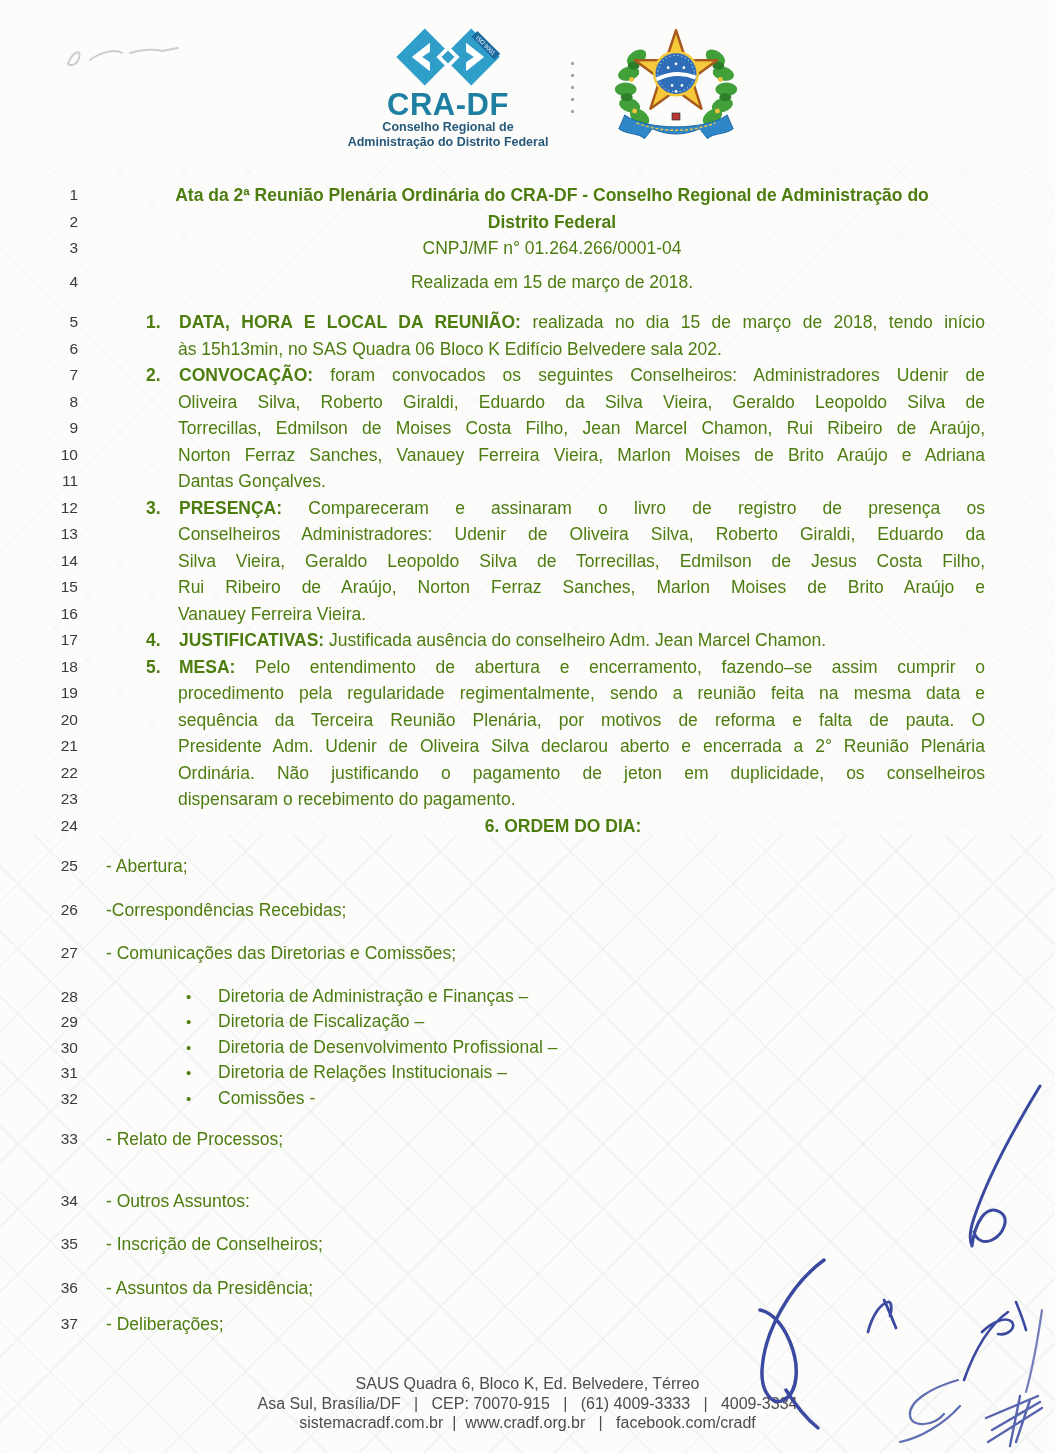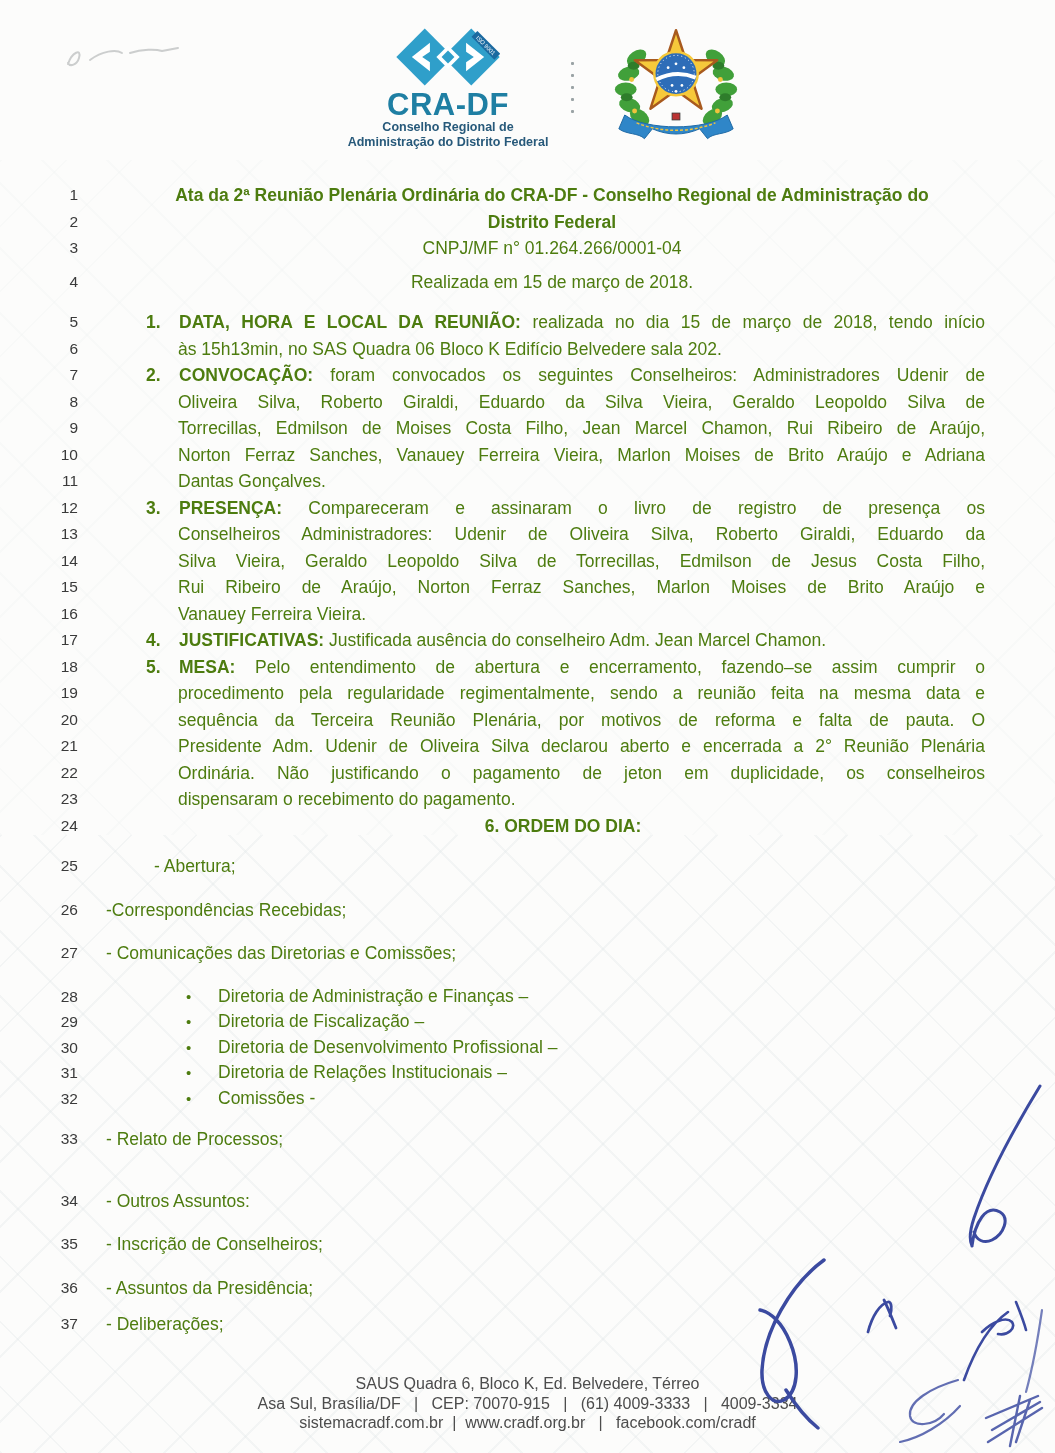--- a/index.html
+++ b/index.html
@@ -252,21 +252,21 @@
         <div class="txt"><span>Ordinária. Não justificando o pagamento de jeton em duplicidade, os conselheiros</span></div>
       </div>
       <div class="line t-cont">
         <span class="num">23</span>
         <div class="txt"><span>dispensaram o recebimento do pagamento.</span></div>
       </div>
       <div class="line t-ordem">
         <span class="num">24</span>
         <div class="txt"><span class="seg-b">6. ORDEM DO DIA:</span></div>
       </div>
-      <div class="line t-dash" style="margin-top: 14px; padding-left: 48px;">
+      <div class="line t-dash" style="margin-top: 14px;">
         <span class="num">25</span>
         <div class="txt"><span>- Abertura;</span></div>
       </div>
       <div class="line t-dash" style="margin-top: 17px;">
         <span class="num">26</span>
         <div class="txt"><span>-Correspondências Recebidas;</span></div>
       </div>
       <div class="line t-dash" style="margin-top: 17px;">
         <span class="num">27</span>
         <div class="txt"><span>- Comunicações das Diretorias e Comissões;</span></div>

